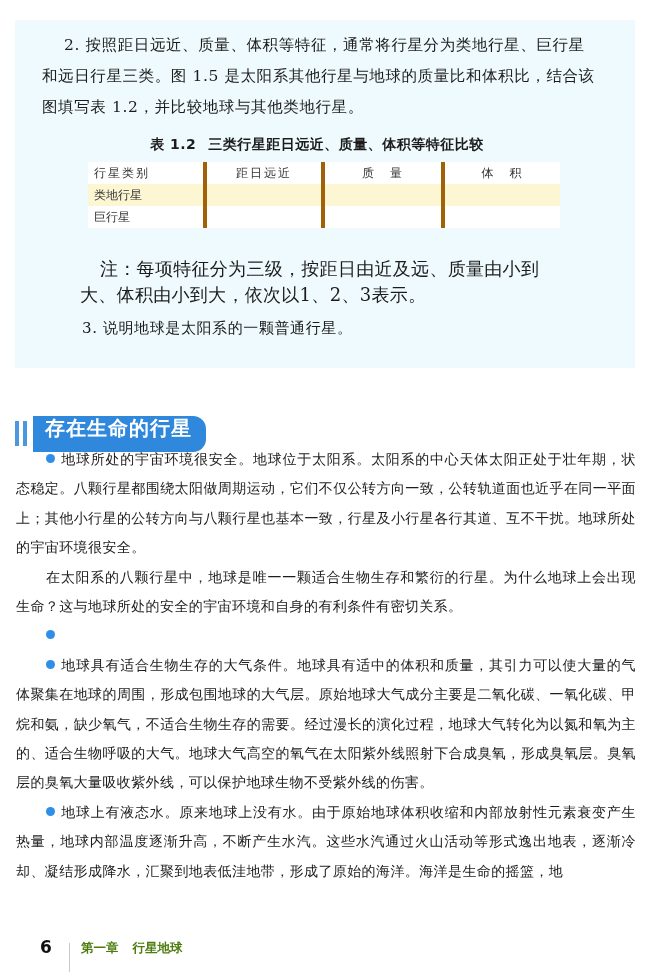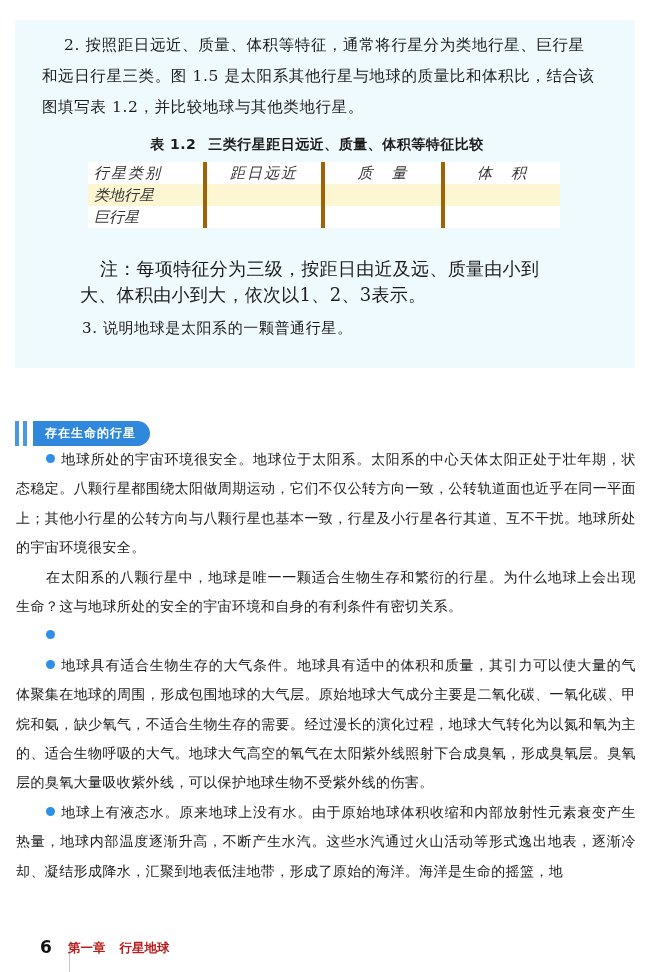--- a/index.html
+++ b/index.html
@@ -20,60 +20,59 @@
     .q2 { left: 42px; top: 30px; width: 555px; text-indent: 22px; }
     .table-caption {
       position: absolute; left: 0; top: 136px; width: 634px; text-align: center;
       font-family: "DejaVu Sans", "Liberation Sans", sans-serif;
       font-size: 14px; font-weight: bold; letter-spacing: 0.5px;
     }
     .table-caption .num { margin-right: 12px; }
     table.cmp {
       position: absolute; left: 88px; top: 162px; width: 472px;
       border-collapse: collapse; table-layout: fixed;
-      font-size: 15px;
-      font-style: italic;
+      font-size: 12px;
     }
     table.cmp td, table.cmp th {
       height: 22px; padding: 0; font-weight: normal; color: #333;
       border-left: 4px solid #a16207;
     }
     table.cmp td:first-child, table.cmp th:first-child { border-left: none; padding-left: 6px; text-align: left; }
     table.cmp th { text-align: center; letter-spacing: 2px; background: #ffffff; }
     table.cmp tr.stripe td { background: #fdf6d3; }
     table.cmp tr.plain td { background: #ffffff; }
     .note { left: 80px; top: 256px; width: 470px; font-size: 18px; line-height: 26px; text-indent: 20px; letter-spacing: 0.3px; }
     .q3 { left: 82px; top: 313px; font-size: 15px; }
     .section-header {
       position: absolute; left: 15px; top: 421px; height: 25px; display: flex; align-items: center;
     }
     .bar { width: 4px; height: 25px; background: #4a98e0; margin-right: 4px; }
     .bar.second { margin-right: 6px; }
     .banner {
-      height: 25px; background: #2f88db; color: #ffffff;
+      height: 36px; background: #2f88db; color: #ffffff;
       border-radius: 0 13px 13px 0; padding: 0 14px 0 12px;
       font-family: "DejaVu Sans", "Liberation Sans", sans-serif;
-      font-size: 12px; font-weight: bold; line-height: 25px; letter-spacing: 1px;
+      font-size: 20px; font-weight: bold; line-height: 25px; letter-spacing: 1px;
     }
     .body-text {
       position: absolute; left: 16px; top: 445px; width: 620px;
       font-size: 14px; line-height: 29.4px; letter-spacing: 0.4px;
     }
     .body-text p { margin: 0; text-indent: 30px; text-align: justify; }
     .bullet {
       display: inline-block; width: 9px; height: 9px; border-radius: 50%;
       background: #2f8fe6; margin-right: 6px; vertical-align: 1px; text-indent: 0;
     }
     .footer {
       position: absolute; left: 0; top: 935px; width: 650px; height: 37px;
       font-family: "DejaVu Sans", "Liberation Sans", sans-serif;
     }
     .page-num { position: absolute; left: 40px; top: 2px; font-size: 17px; font-weight: bold; color: #111; }
     .footer-divider { position: absolute; left: 69px; top: 8px; width: 1px; height: 29px; background: #c8c8c8; }
-    .chapter { position: absolute; left: 68px; top: 5px; font-size: 12.5px; font-weight: bold; color: #b91c1c; }
+    .chapter { position: absolute; left: 81px; top: 5px; font-size: 12.5px; font-weight: bold; color: #4d7c0f; }
     .chapter .gap { display: inline-block; width: 14px; }
   </style>
 </head>
 <body>
 
 <div class="activity-box"></div>
 
 <p class="para q2">2. 按照距日远近、质量、体积等特征，通常将行星分为类地行星、巨行星和远日行星三类。图 1.5 是太阳系其他行星与地球的质量比和体积比，结合该图填写表 1.2，并比较地球与其他类地行星。</p>
 
 <div class="table-caption">

